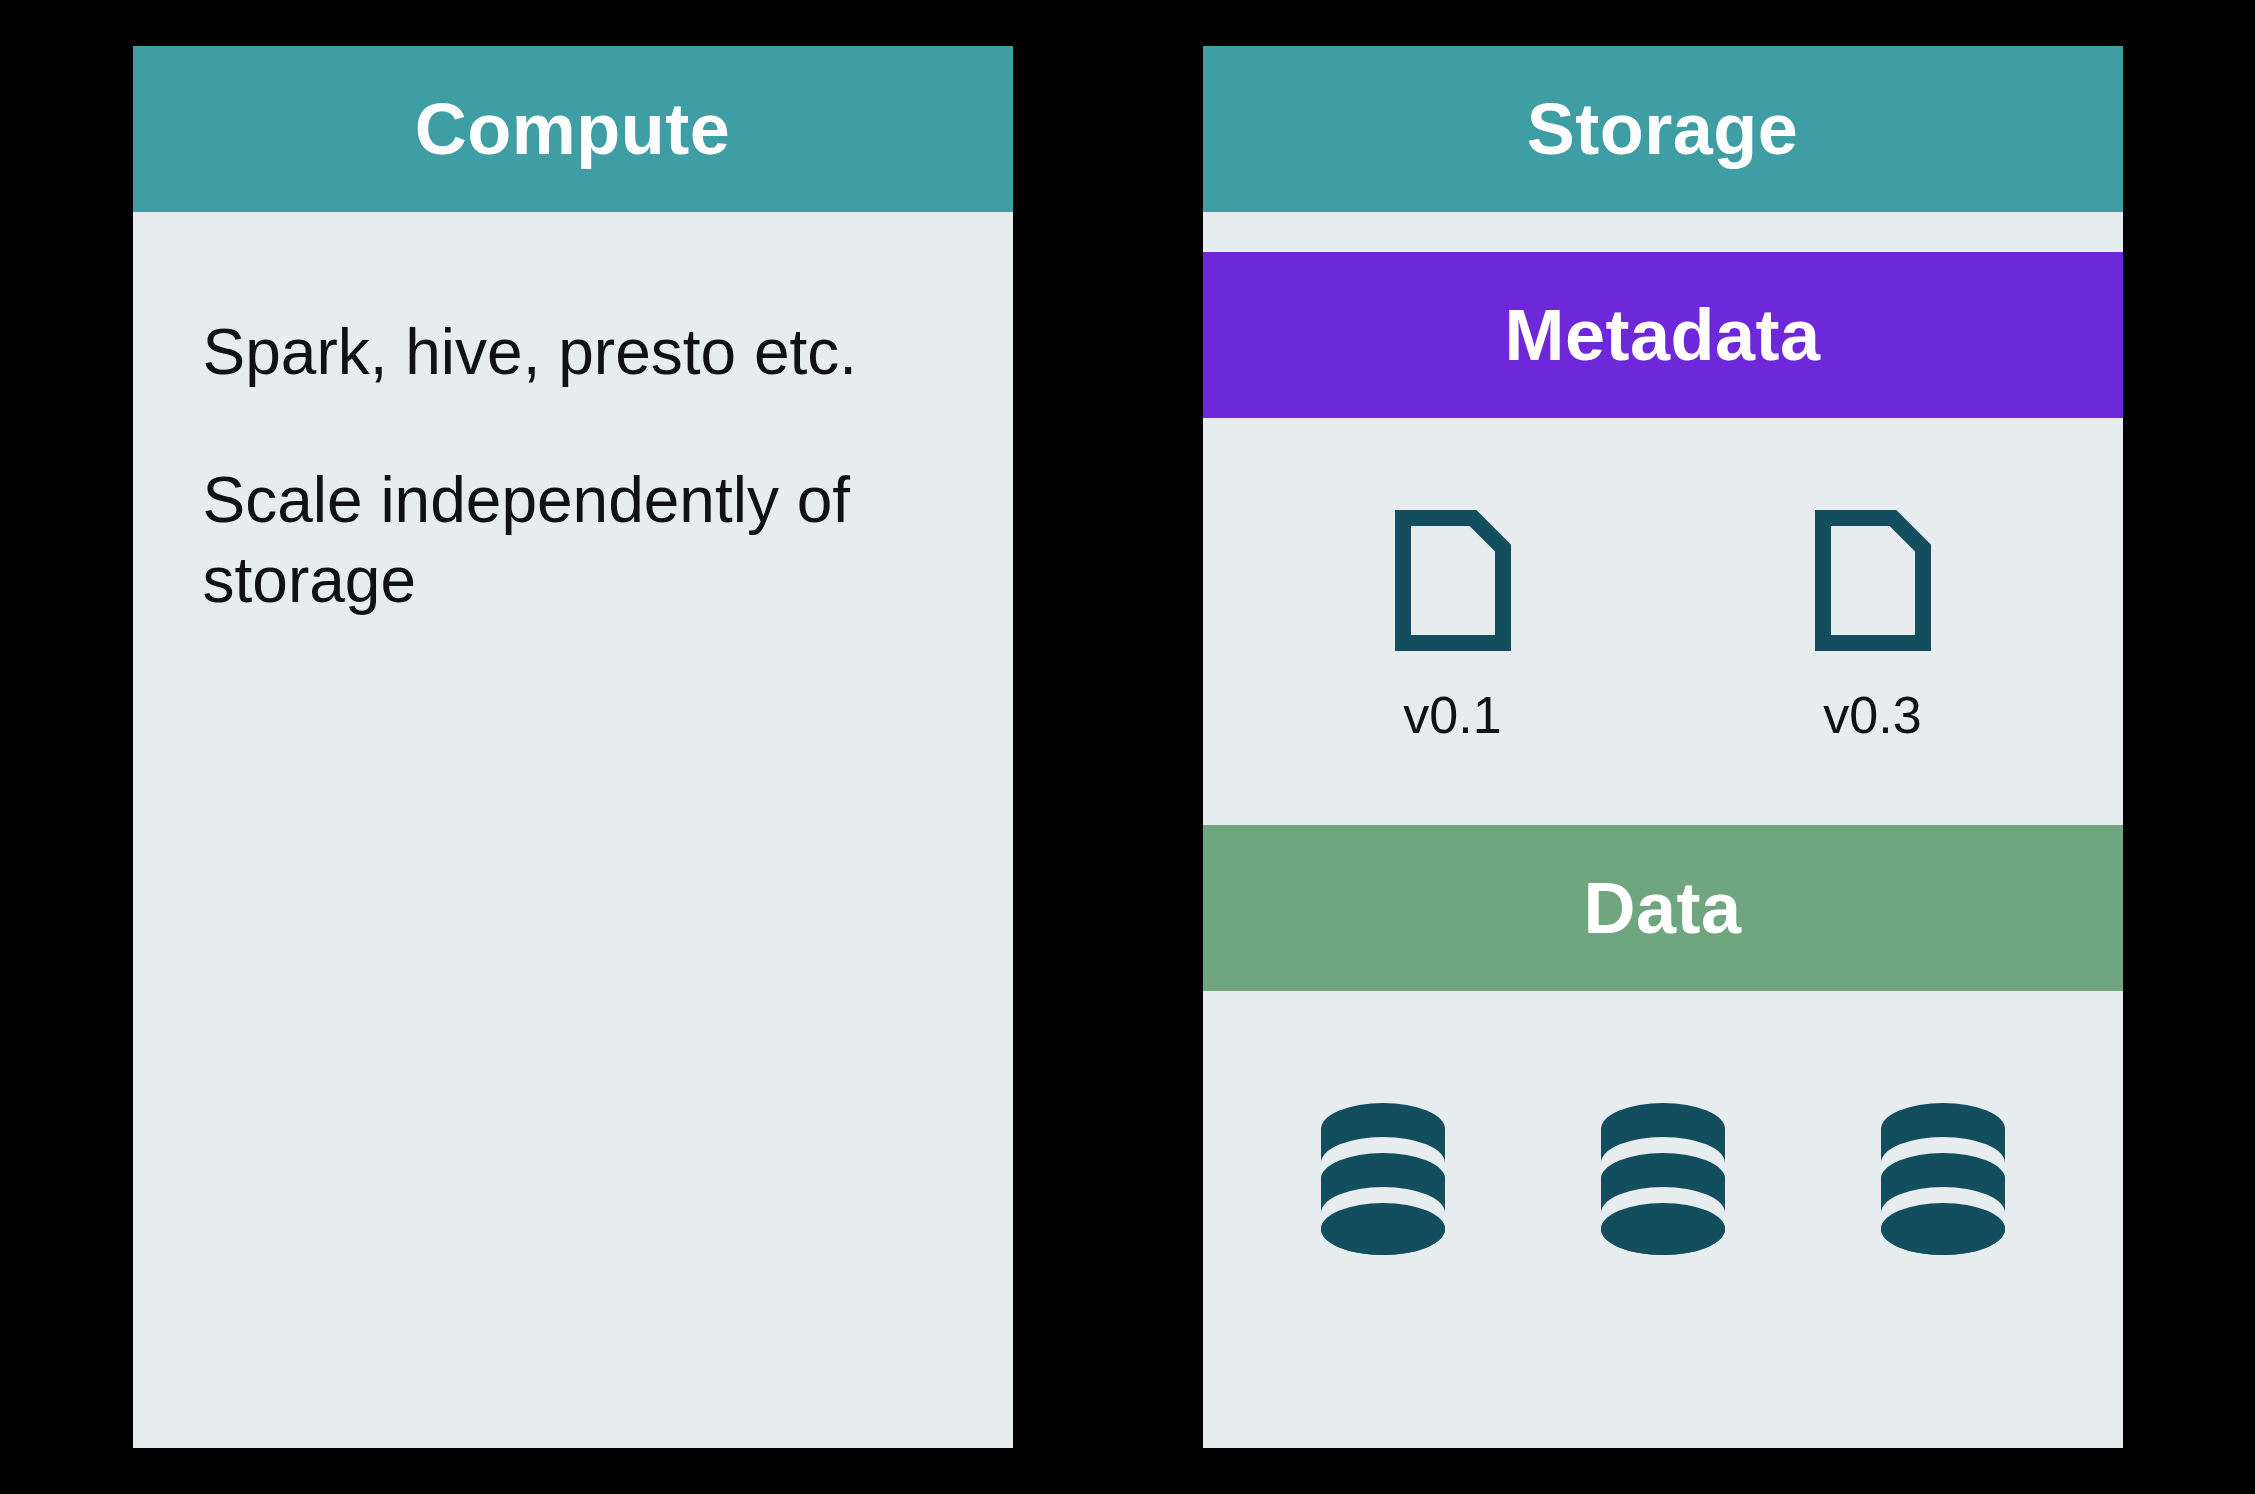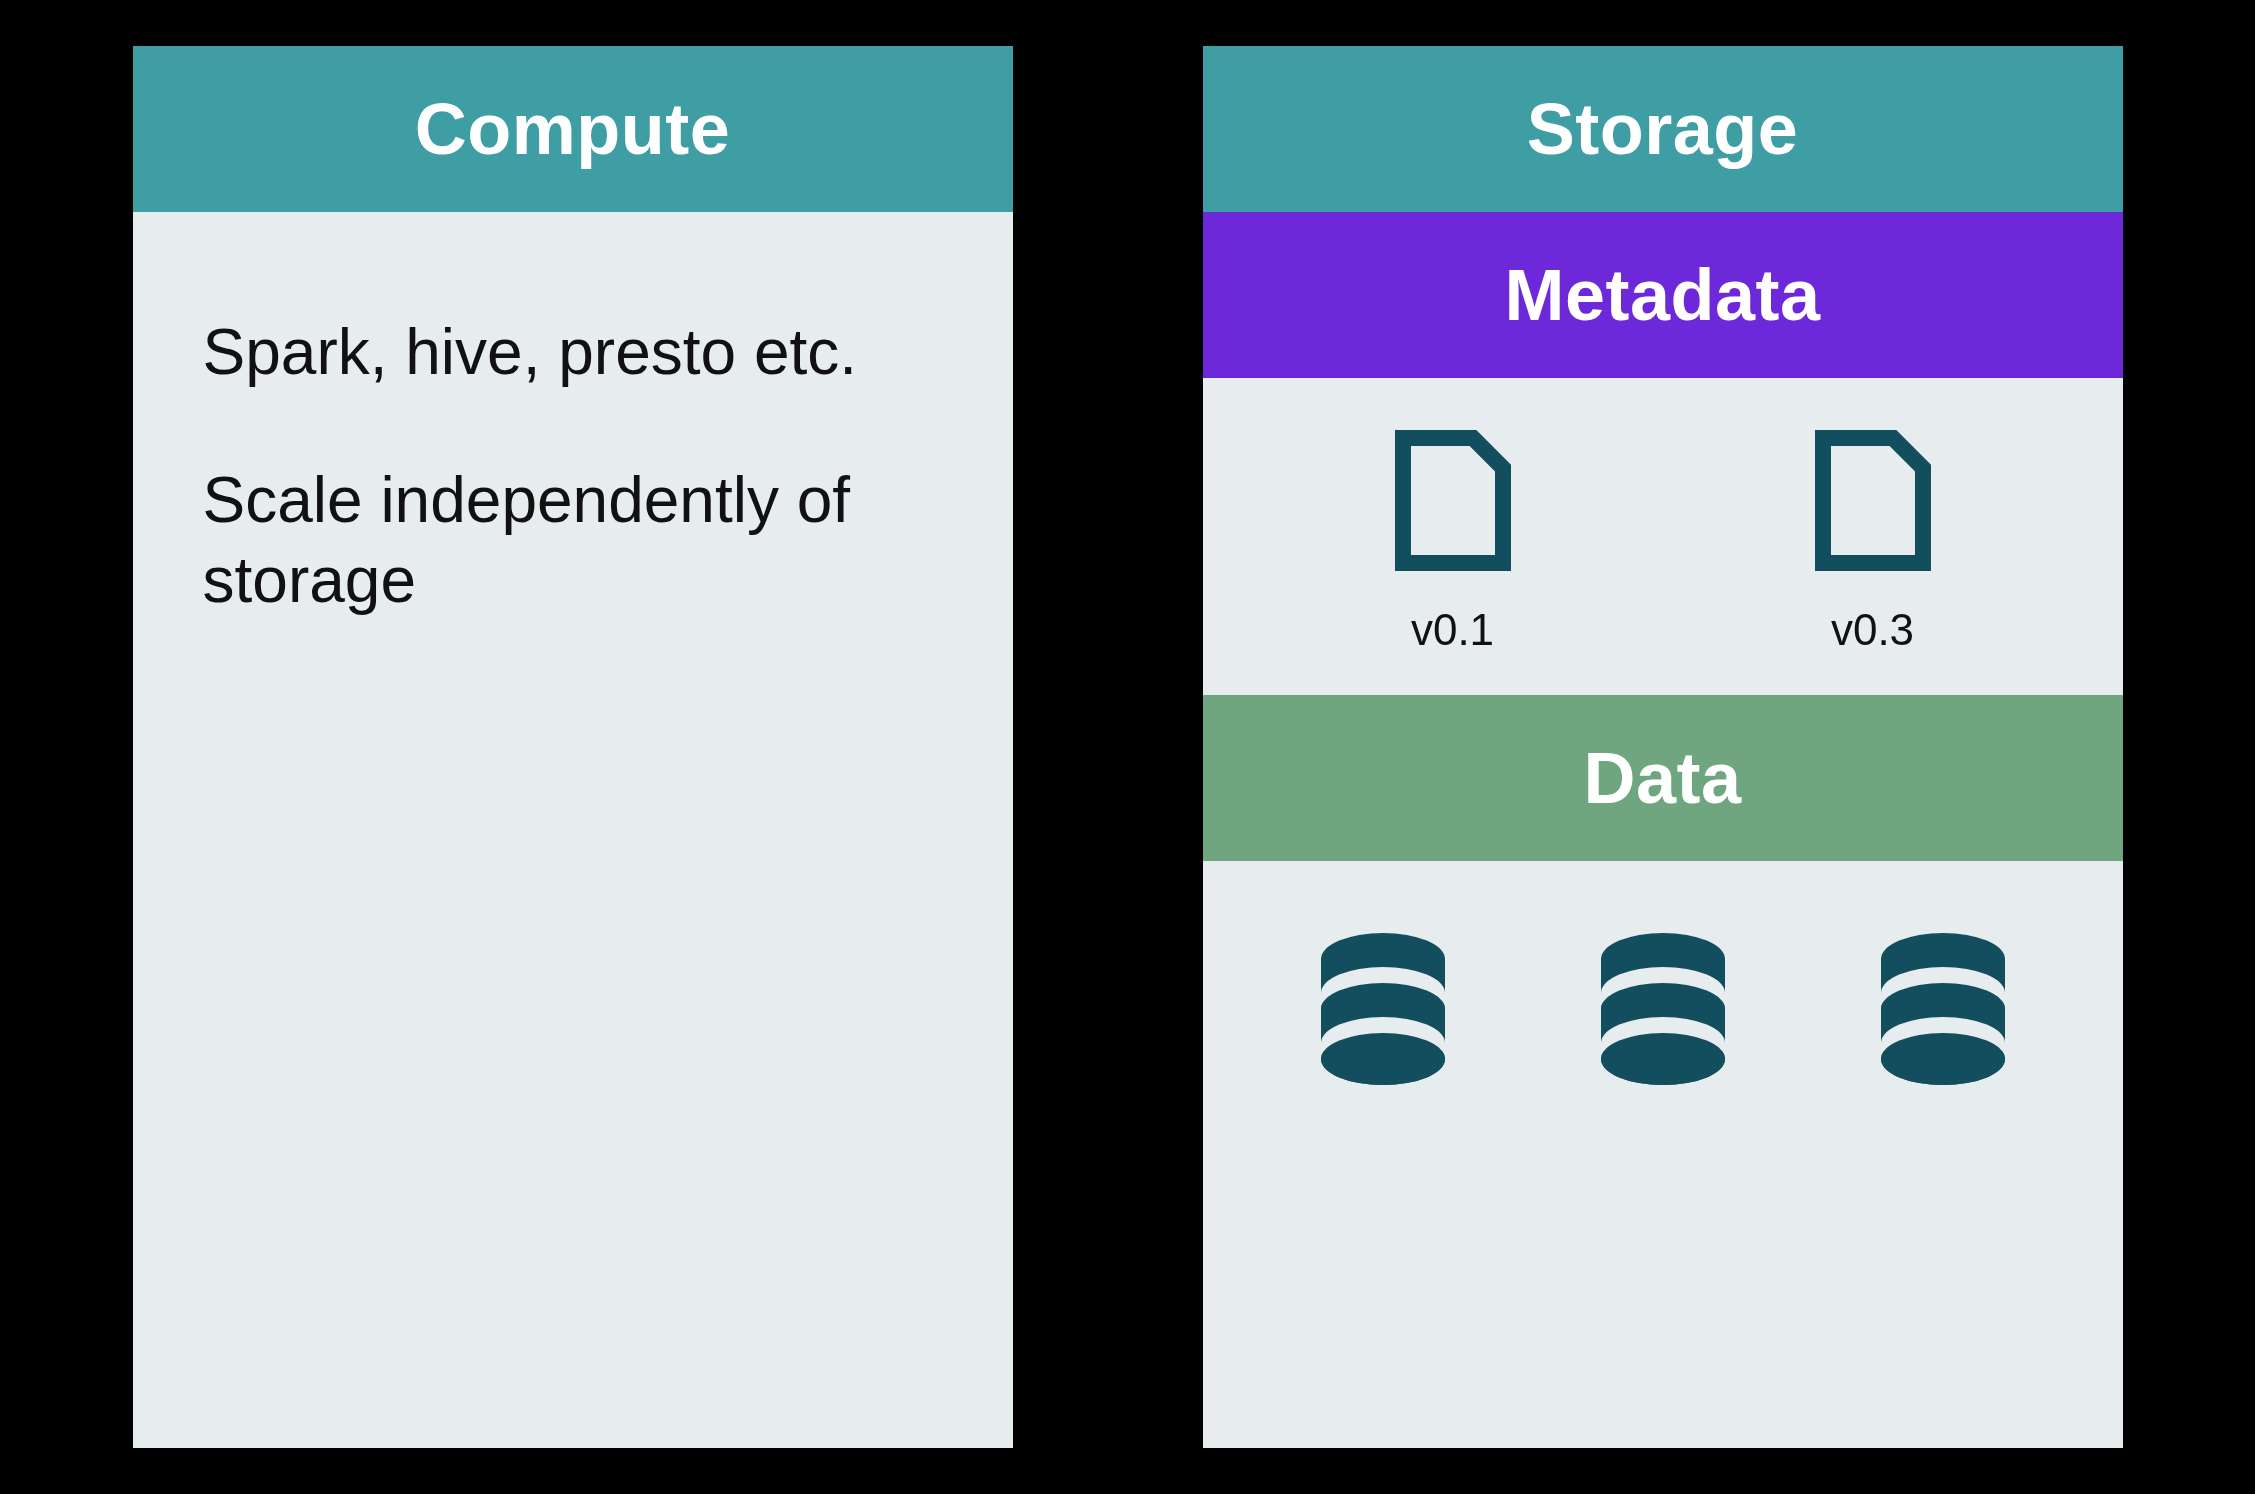--- a/index.html
+++ b/index.html
@@ -21,21 +21,21 @@
     justify-content: center;
     gap: 190px;
     padding: 46px 60px;
   }
   .panel {
     background: #e7edef;
     display: flex;
     flex-direction: column;
     width: 880px;
   }
-  .panel.storage { width: 920px; }
+  .panel.storage { width: 920px; gap: 40px; }
   .banner {
     color: #fff;
     font-weight: 700;
     font-size: 72px;
     text-align: center;
     padding: 42px 20px;
     letter-spacing: 0.5px;
   }
   .banner.teal   { background: #3e9ea3; }
   .banner.purple { background: #6d28d9; }
@@ -60,21 +60,21 @@
     justify-content: space-around;
     align-items: flex-end;
   }
   .version-item {
     display: flex;
     flex-direction: column;
     align-items: center;
     gap: 28px;
   }
   .version-label {
-    font-size: 44px;
+    font-size: 52px;
     color: #111;
   }
   .db-row {
     padding-top: 70px;
     padding-bottom: 30px;
   }
 </style>
 </head>
 <body>
 

